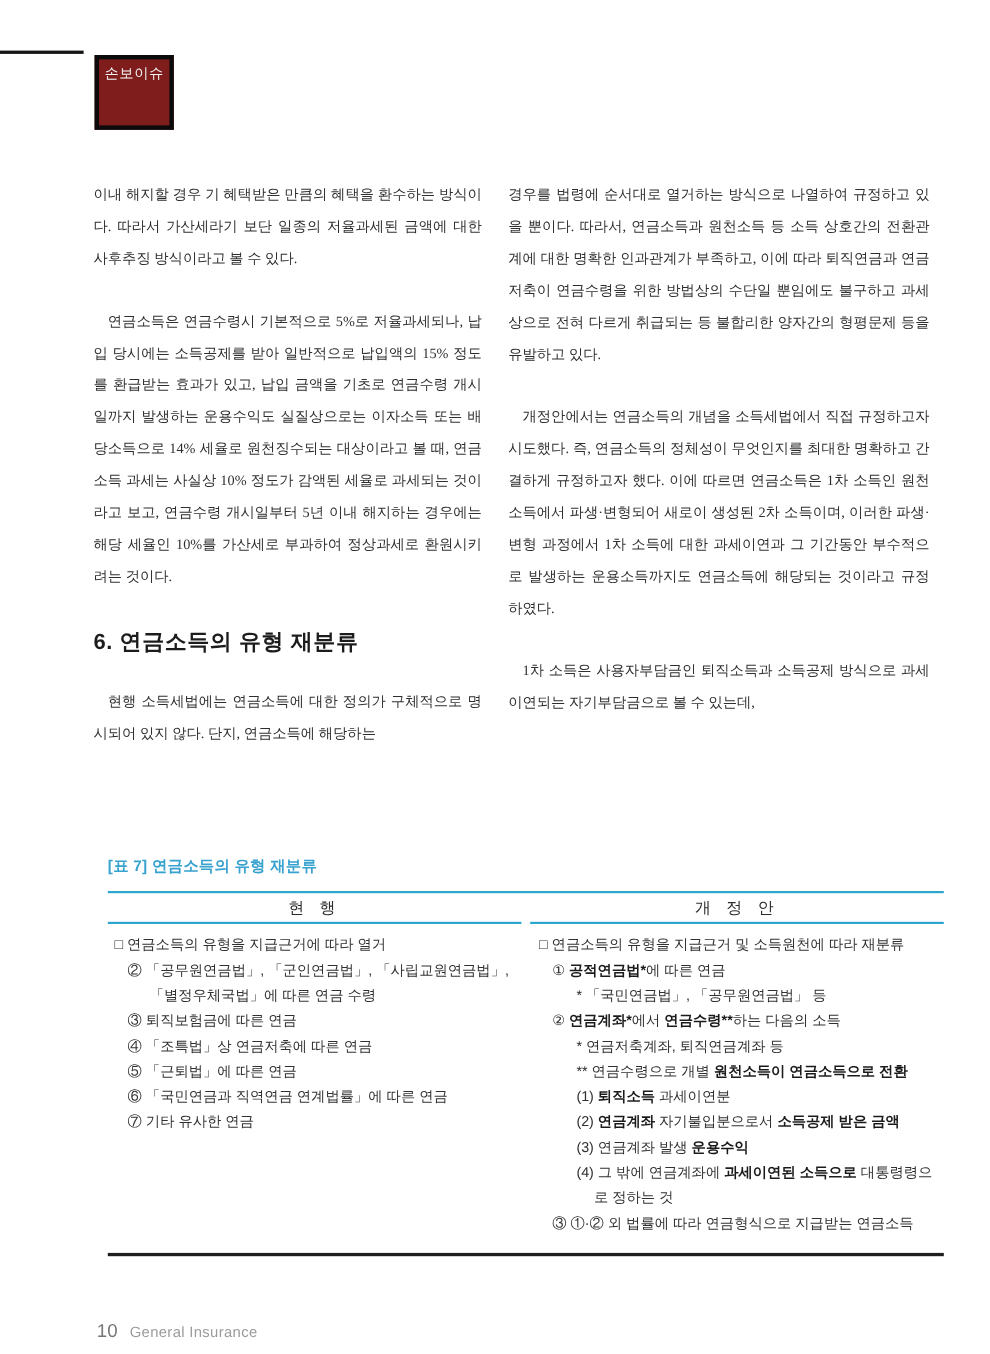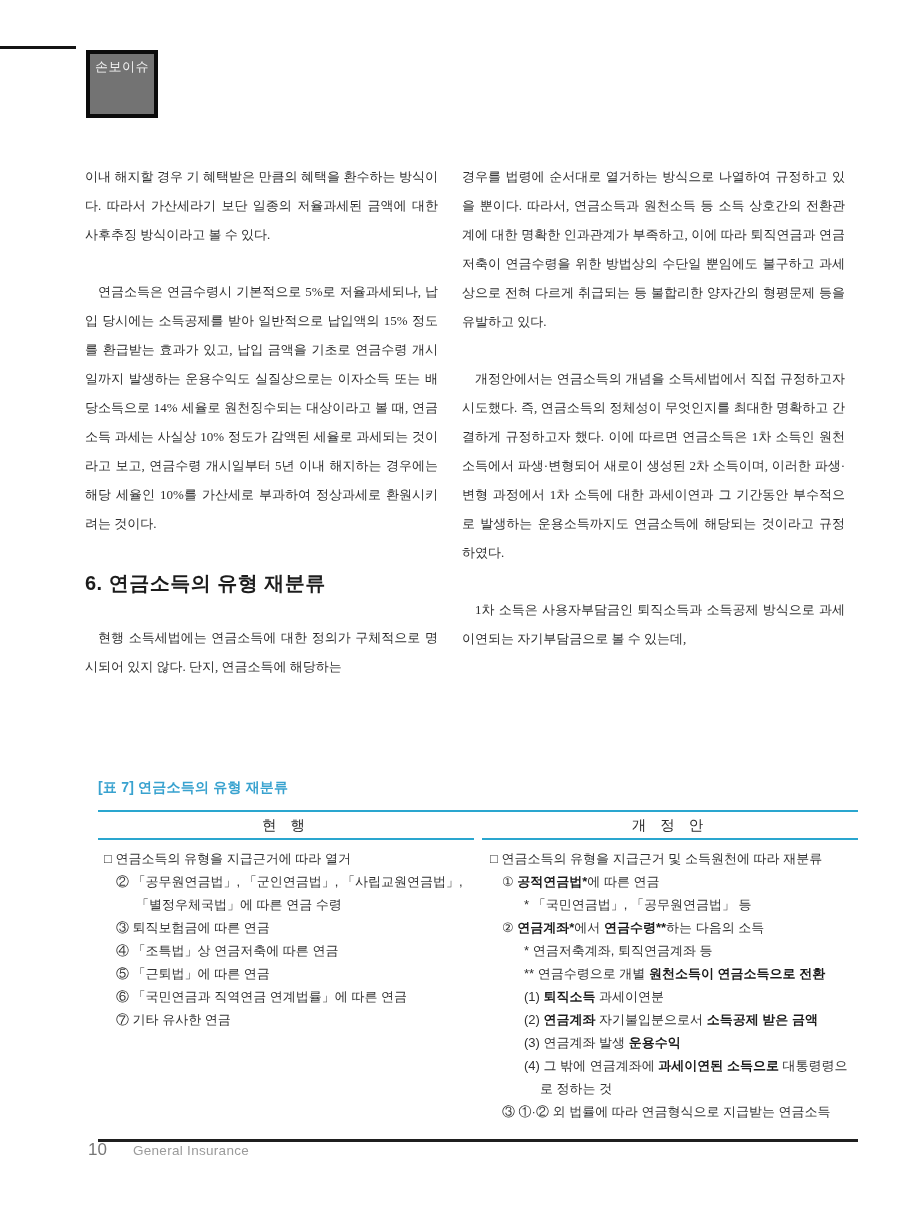--- a/index.html
+++ b/index.html
@@ -7,21 +7,21 @@
   body { background: #e8e8e8; font-family: "Liberation Sans", sans-serif; }
   .page {
     position: relative; width: 900px; height: 1231px;
     background: #ffffff; margin: 0 auto; overflow: hidden;
   }
   .corner-rule {
     position: absolute; left: 0; top: 46px; width: 76px; height: 3px; background: #141414;
   }
   .badge {
     position: absolute; left: 86px; top: 50px; width: 72px; height: 68px;
-    background: #737373; border: 4px solid #0b0b0b;
+    background: #7f1d1d; border: 4px solid #0b0b0b;
     color: #f2f2f2; font-size: 13px; letter-spacing: 0.5px;
     padding: 4px 5px; font-family: Liberation Sans, sans-serif;
   }
   .body-columns {
     position: absolute; left: 85px; top: 162px; width: 760px; height: 606px;
     display: flex; gap: 24px; overflow: hidden;
   }
   .col-left { width: 353px; flex: none; }
   .col-right { flex: 1; }
   .para {
@@ -55,22 +55,22 @@
   }
   .td { flex: 1; padding-left: 6px; }
   .t-row {
     font-size: 13px; line-height: 23px; color: #303030;
     padding-left: 15px; text-indent: -15px;
   }
   .t-row b { font-weight: bold; color: #1a1a1a; }
   .ind-1 { margin-left: 12px; padding-left: 20px; text-indent: -20px; }
   .ind-2 { margin-left: 34px; padding-left: 16px; text-indent: -16px; }
   .footer {
-    position: absolute; left: 88px; top: 1140px;
-    display: flex; align-items: baseline; gap: 26px;
+    position: absolute; left: 88px; top: 1200px;
+    display: flex; align-items: baseline; gap: 11px;
   }
   .page-num { font-size: 17px; color: #777777; }
   .journal { font-size: 13.5px; color: #9b9b9b; letter-spacing: 0.3px; }
 </style>
 </head>
 <body>
 
 <div class="page">
 
   <div class="corner-rule"></div>

